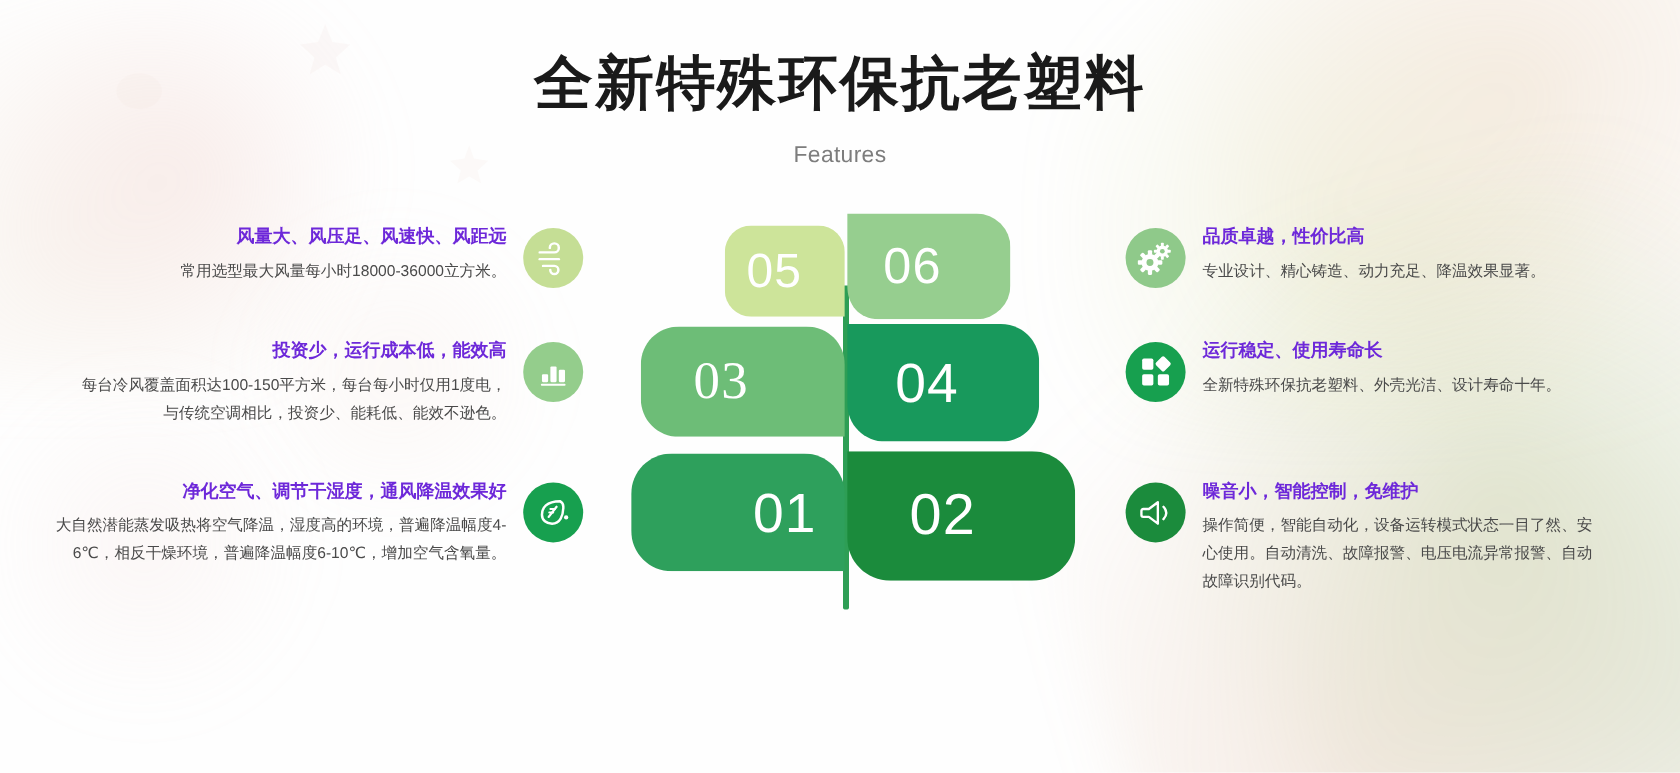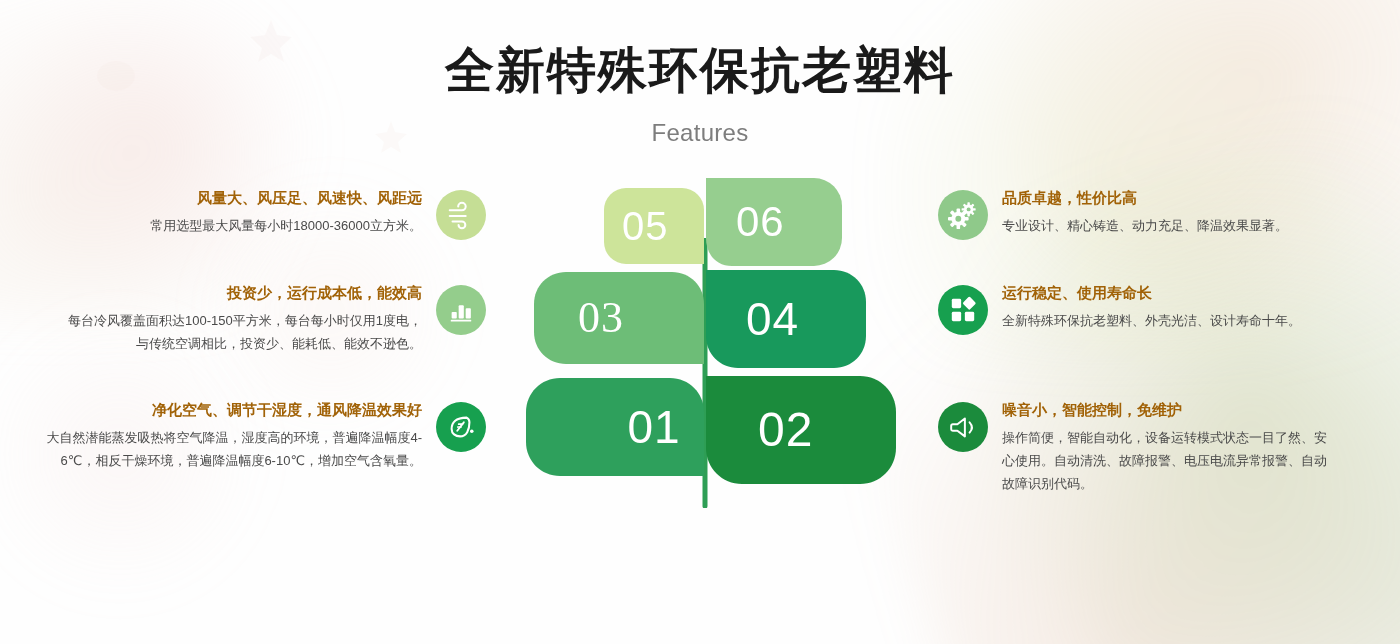--- a/index.html
+++ b/index.html
@@ -65,21 +65,21 @@
   .page-title {
     margin-top: 44px;
     font-size: 49px;
     font-weight: 700;
     color: #1a1a1a;
     letter-spacing: 2px;
     line-height: 1.08;
   }
   .page-subtitle {
     margin-top: 22px;
-    font-size: 24px;
+    font-size: 19px;
     color: #7d7d7d;
     font-weight: 400;
     letter-spacing: .3px;
   }
 
   
   .content {
     position: absolute;
     top: 178px; left: 0;
     width: 1400px;
@@ -90,21 +90,21 @@
   .feature {
     position: absolute;
     display: flex;
     align-items: flex-start;
     gap: 14px;
   }
   .feature-text { display: flex; flex-direction: column; }
   .feature-title {
     font-size: 15px;
     font-weight: 700;
-    color: #a16207;
+    color: #6d28d9;
     line-height: 1.35;
     margin-bottom: 7px;
     white-space: nowrap;
   }
   .feature-desc {
     font-size: 13px;
     color: #4a4a4a;
     line-height: 1.75;
   }
   .left .feature-text { align-items: flex-end; text-align: right; }

